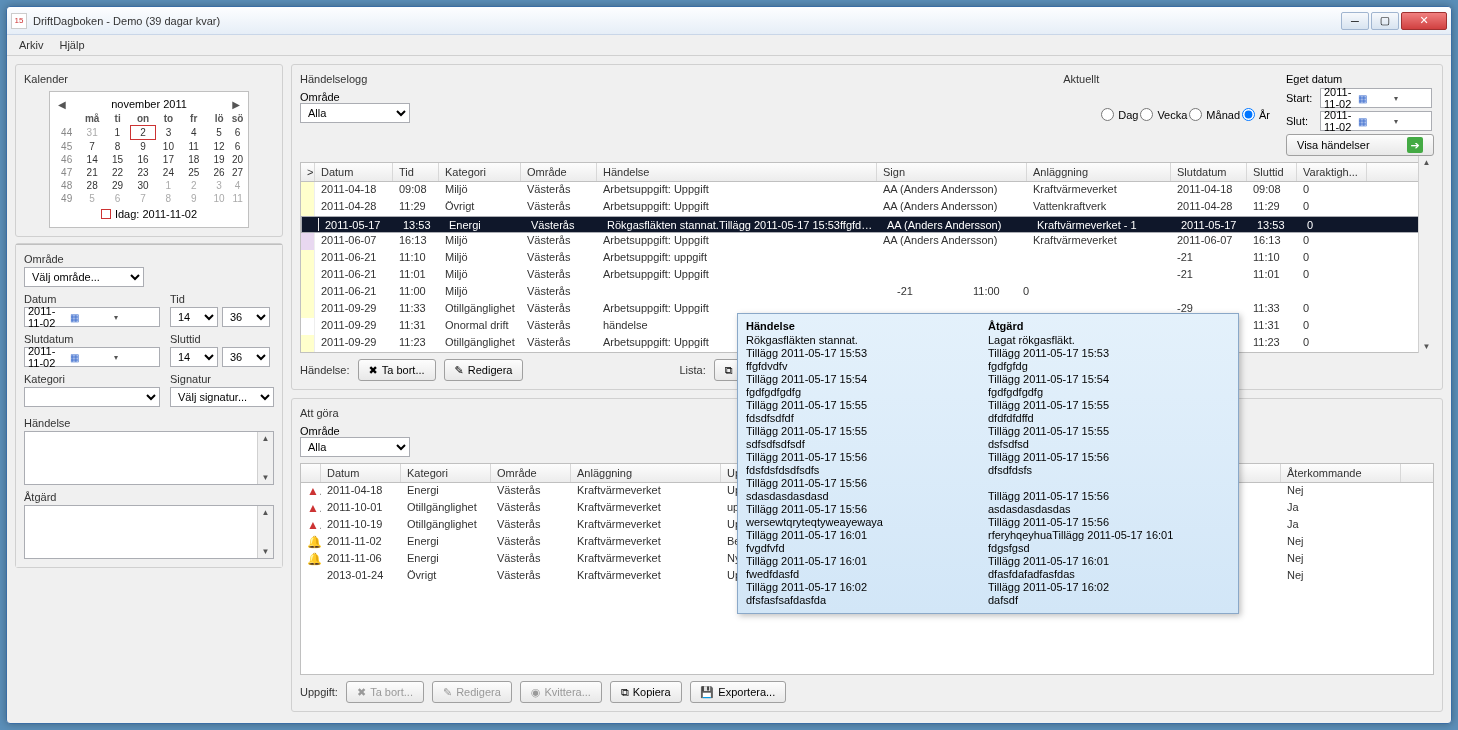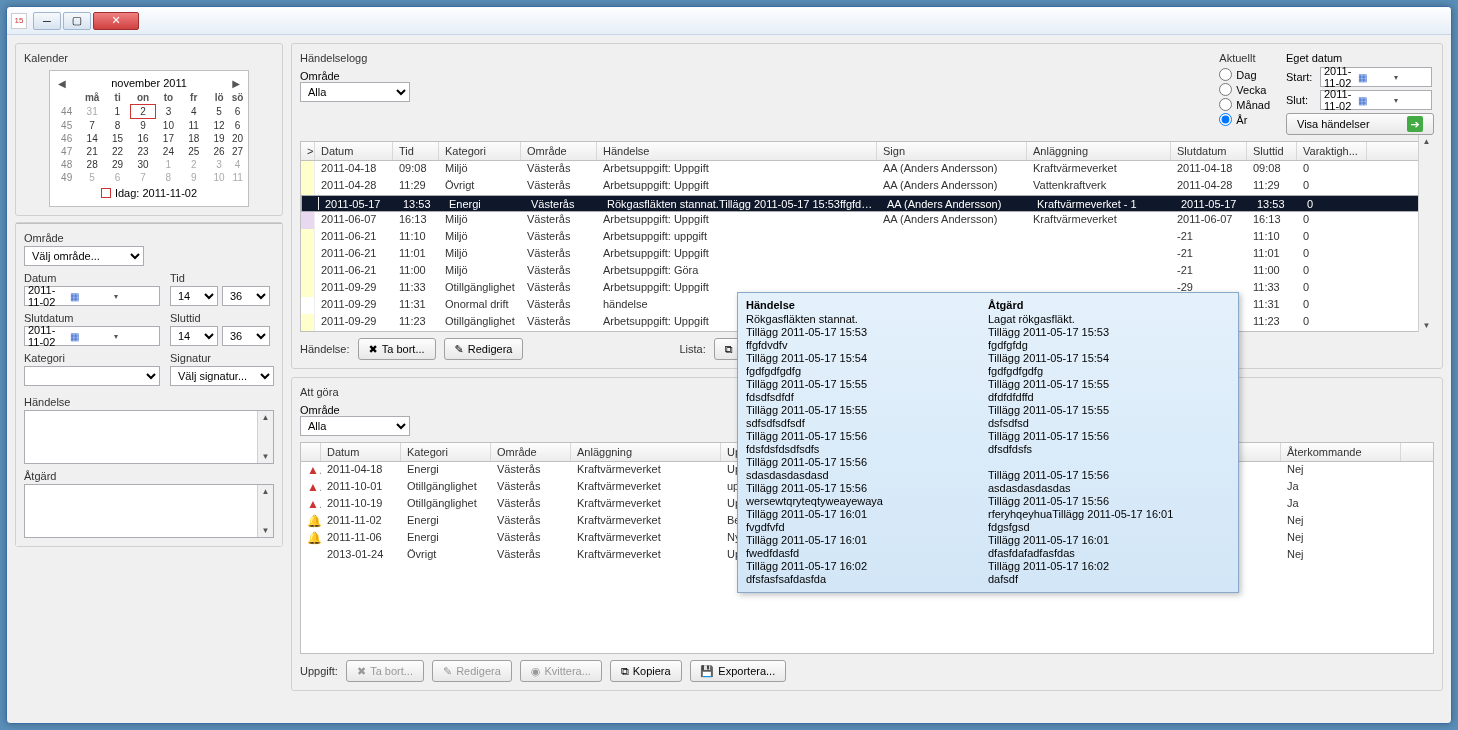--- a/index.html
+++ b/index.html
@@ -52,21 +52,21 @@
 .chk input{margin:0}
 .btn{align-items:center;background:linear-gradient(#fdfdfd,#e8e8e8);border:1px solid #a0a0a0;border-radius:3px;display:inline-flex;gap:4px;height:22px;justify-content:center;padding:0 10px}
 .btn.disabled{color:#999}
 .btn .ico{font-size:11px}
 .btn.green .ico{color:#2a2}
 .rightcol{display:flex;flex:1;flex-direction:column;gap:8px}
 .log-panel{display:flex;flex-direction:column}
 .log-head{display:flex;justify-content:space-between}
 .log-head-left{display:flex;flex-direction:column}
 .log-head-right{display:flex;gap:16px}
-.radio-col{display:flex;flex-direction:column;gap:2px}
+.radio-col{display:flex;flex-direction:row;gap:2px}
 .radio-col .opt{align-items:center;display:flex;gap:4px}
 .radio-col label{color:#333;margin-bottom:2px;font-weight:normal}
 .date-col{display:flex;flex-direction:column;gap:3px}
 .date-col .row{align-items:center;display:flex;gap:6px}
 .date-col .row .lbl{width:28px}
 .btn-show{align-items:center;display:flex;gap:6px}
 .btn-show .go{align-items:center;background:#4a4;border-radius:2px;color:#fff;display:flex;height:16px;justify-content:center;width:16px}
 .grid{background:#fff;border:1px solid #c0c0c0;display:flex;flex-direction:column;margin-top:6px}
 .gridhead{background:linear-gradient(#fdfdfd,#ececec);border-bottom:1px solid #c0c0c0;display:flex}
 .gridhead .gc{border-right:1px solid #d8d8d8;color:#333;overflow:hidden;padding:3px 6px;white-space:nowrap}
@@ -92,25 +92,30 @@
 .gridwrap .sb-right{background:#f0f0f0;border-left:1px solid #d0d0d0;height:100%;position:absolute;right:0;top:0;width:16px}
 .gridwrap .sb-right::before{color:#555;content:"▲";display:block;font-size:8px;margin-top:2px;text-align:center}
 .gridwrap .sb-right::after{bottom:2px;color:#555;content:"▼";display:block;font-size:8px;position:absolute;text-align:center;width:100%}
 </style>
 </head>
 <body>
 
 <div class="window">
   <div class="titlebar">
     <div class="ticon">15</div>
+    <div class="title">DriftDagboken - Demo (39 dagar kvar)</div>
     <div class="winbtns">
       <div class="winbtn">─</div>
       <div class="winbtn">▢</div>
       <div class="winbtn close">✕</div>
     </div>
+  </div>
+  <div class="menubar">
+    <span>Arkiv</span>
+    <span>Hjälp</span>
   </div>
 
   <div class="content">
 
     <div class="leftcol">
       <div class="panel">
         <div class="panel-title">Kalender</div>
         <div class="cal">
           <div class="cal-head">
             <span class="arrow">◀</span>
@@ -416,21 +421,20 @@
                   <div class="gc" style="width: 76px;">-21</div>
                   <div class="gc" style="width: 50px;">11:01</div>
                   <div class="gc" style="width: 70px;">0</div>
                 </div>
                 <div class="gr">
                   <div class="gc colorstrip strip-y" style="width: 14px;"></div>
                   <div class="gc" style="width: 78px;">2011-06-21</div>
                   <div class="gc" style="width: 46px;">11:00</div>
                   <div class="gc" style="width: 82px;">Miljö</div>
                   <div class="gc" style="width: 76px;">Västerås</div>
-                  <div class="gc" style="width: 280px;">Arbetsuppgift: Göra</div>
                   <div class="gc" style="width: 150px;"></div>
                   <div class="gc" style="width: 144px;"></div>
                   <div class="gc" style="width: 76px;">-21</div>
                   <div class="gc" style="width: 50px;">11:00</div>
                   <div class="gc" style="width: 70px;">0</div>
                 </div>
                 <div class="gr">
                   <div class="gc colorstrip strip-y" style="width: 14px;"></div>
                   <div class="gc" style="width: 78px;">2011-09-29</div>
                   <div class="gc" style="width: 46px;">11:33</div>

